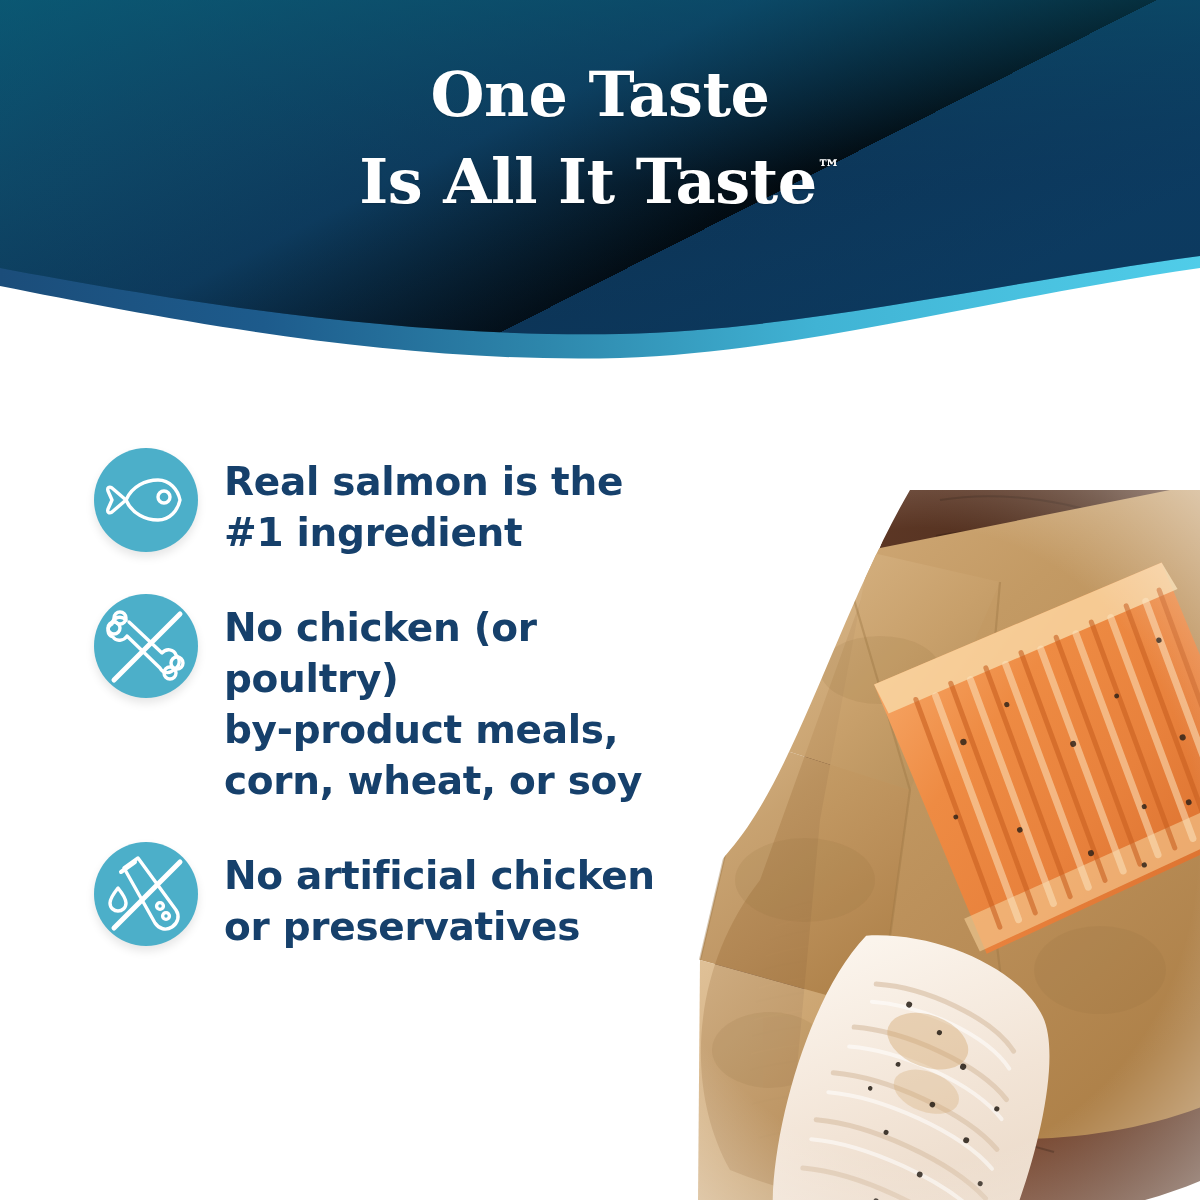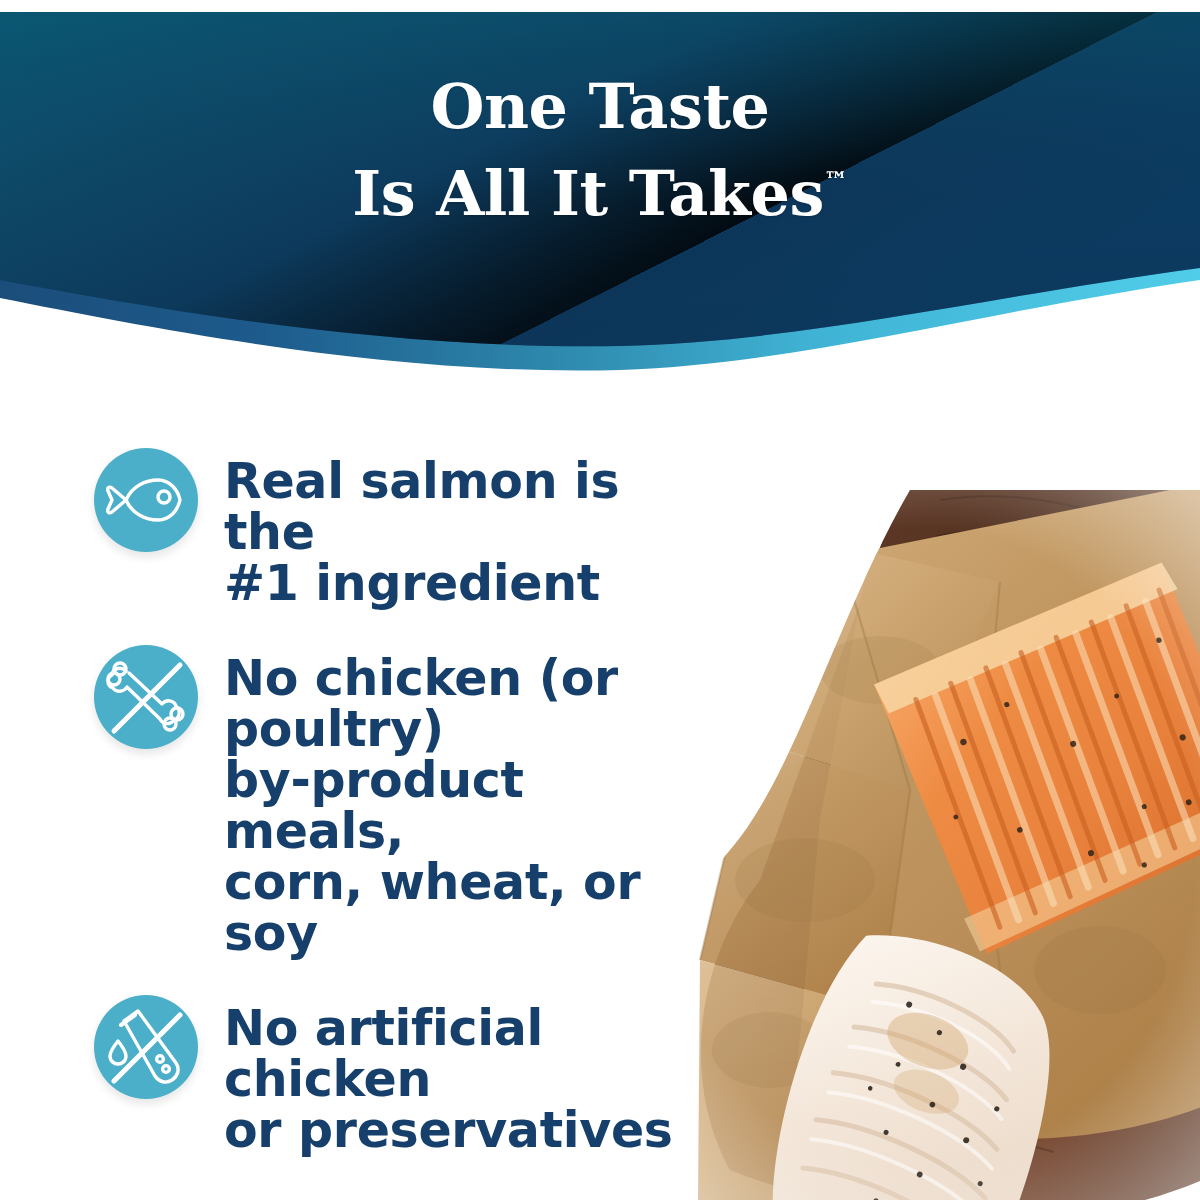--- a/index.html
+++ b/index.html
@@ -14,21 +14,21 @@
     position: relative;
     width: 1200px;
     height: 1200px;
     overflow: hidden;
     background: #ffffff;
   }
 
   
   .banner {
     position: absolute;
-    left: 0; top: 12px;
+    left: 0; top: 0;
     width: 1200px;
     height: 380px;
     overflow: hidden;
   }
   .banner svg { display: block; }
 
   .headline {
     position: absolute;
     left: 0;
     top: 58px;
@@ -84,21 +84,21 @@
     margin-right: 26px;
   }
   .bullet-icon svg {
     position: absolute;
     left: 0; top: 0;
   }
   .bullet-text {
     color: #16406B;
     font-family: "DejaVu Sans", "Liberation Sans", sans-serif;
     font-weight: bold;
-    font-size: 49px;
+    font-size: 39px;
     line-height: 51px;
     letter-spacing: -0.3px;
     padding-top: 8px;
     white-space: pre-line;
   }
 </style>
 </head>
 <body>
 
 <div id="page">
@@ -127,21 +127,21 @@
           <stop offset="100%" stop-color="#50CDE9"></stop>
         </linearGradient>
       </defs>
 
       <path d="M0,0 L1200,0 L1200,268 C980,300 800,352 620,358 C400,364 170,320 0,286 Z" fill="url(#stripeGrad)"></path>
 
       <path d="M0,0 L1200,0 L1200,256 C980,286 800,330 620,334 C400,338 170,300 0,268 Z" fill="url(#navyGrad)"></path>
       <path d="M0,0 L1200,0 L1200,256 C980,286 800,330 620,334 C400,338 170,300 0,268 Z" fill="url(#navyGrad2)"></path>
     </svg>
 
-    <div class="headline"><span>One Taste</span><br><span>Is All It Takes</span><span class="tm">™</span></div>
+    <div class="headline"><span>One Taste</span><br><span>Is All It Taste</span><span class="tm">™</span></div>
   </div>
 
   <div class="photo">
     <svg width="620" height="710" viewBox="0 0 620 710" xmlns="http://www.w3.org/2000/svg">
       <defs>
         <clipPath id="photoClip">
           <path d="M330,0 L620,0 L620,710 L95,710 C70,600 55,470 150,360 C215,285 260,120 330,0 Z"></path>
         </clipPath>
         <linearGradient id="boardGrad" x1="0" y1="0" x2="1" y2="1">
           <stop offset="0%" stop-color="#6b3f2c"></stop>

